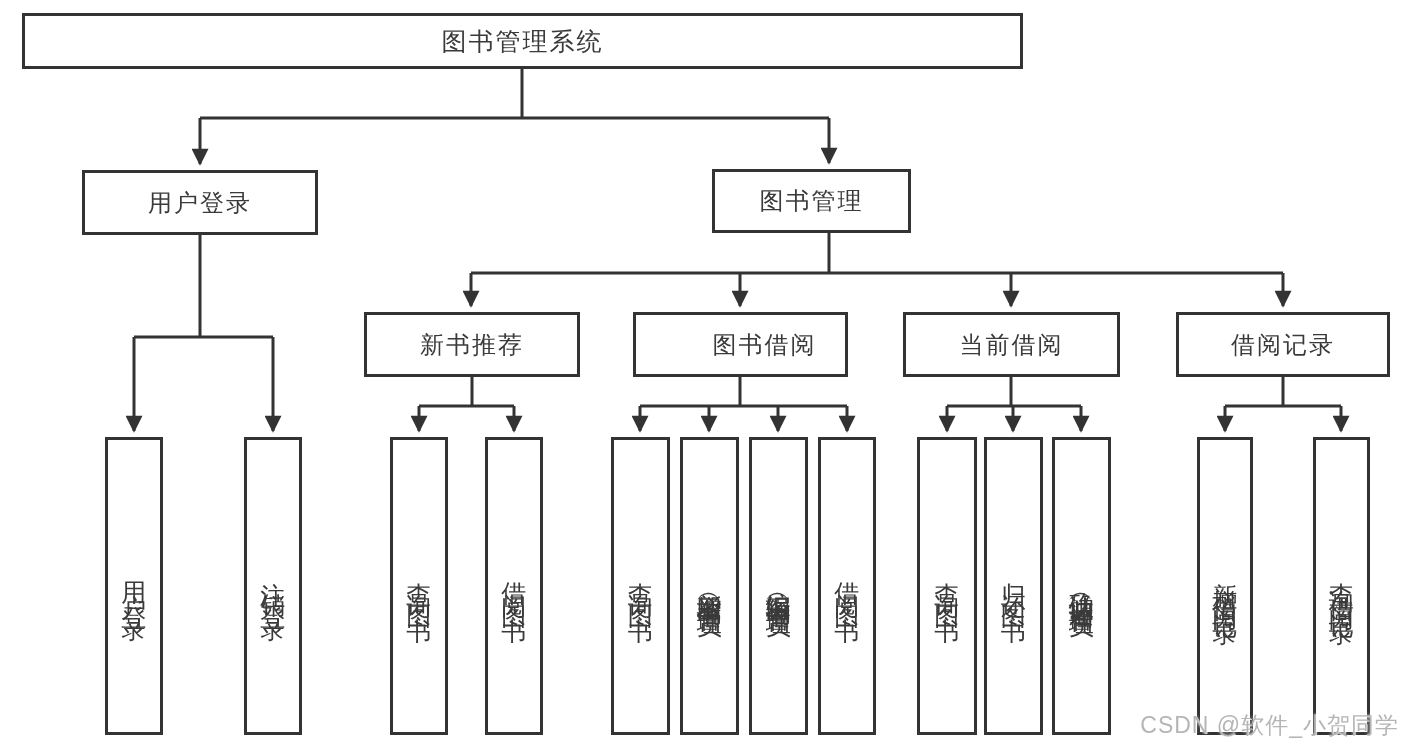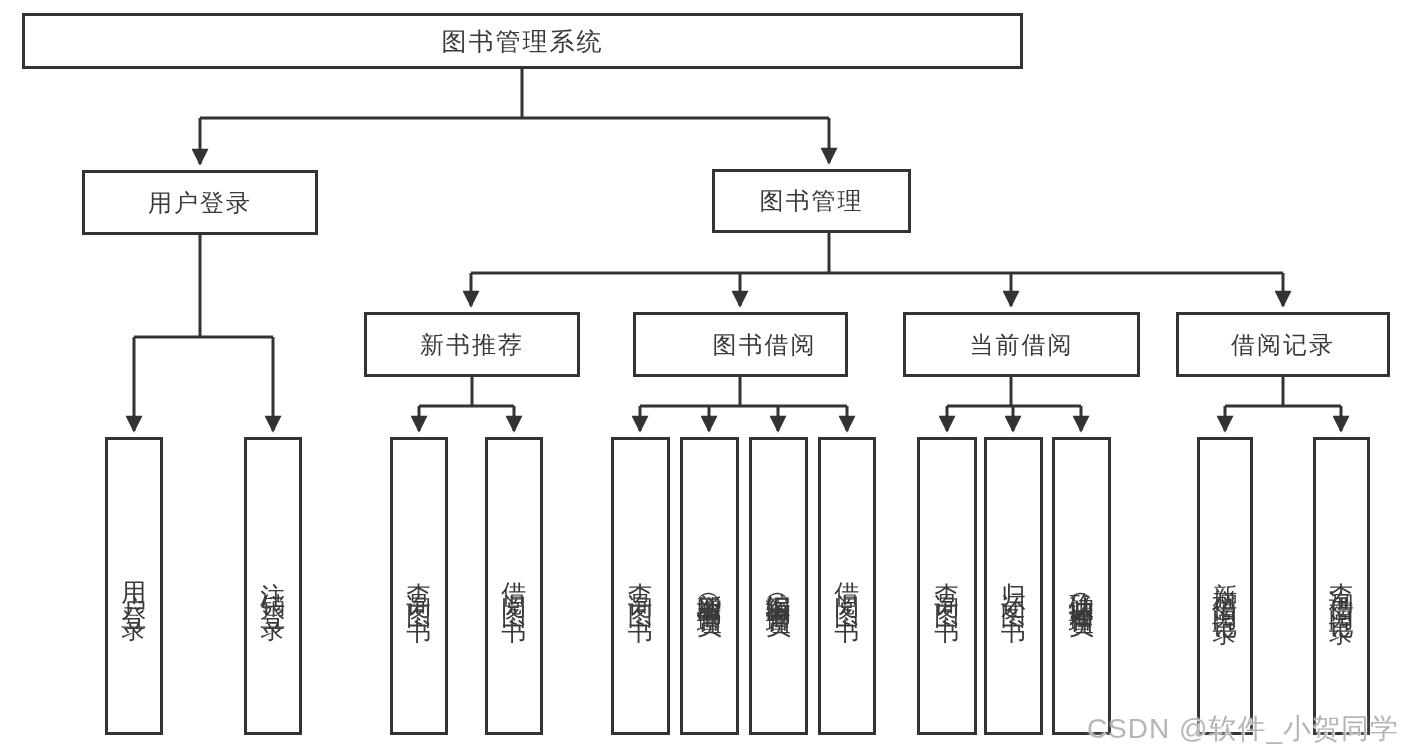--- a/index.html
+++ b/index.html
@@ -29,21 +29,21 @@
     line-height:1.05;
     letter-spacing:12px;
     white-space:nowrap;
   }
   .vbox.long span{letter-spacing:3px;}
   .vbox.med span{letter-spacing:8px;}
   #watermark{
     position:absolute;
     right:6px;top:710px;
     z-index:2;
-    font-size:28px;
+    font-size:23px;
     color:#b5b5b5;
     letter-spacing:1px;
     text-shadow:0 0 3px rgba(255,255,255,0.95), 1px 1px 0 rgba(255,255,255,0.7);
   }
 </style>
 </head>
 <body>
 
 <div id="stage">
 
@@ -97,21 +97,21 @@
     </g>
   </svg>
 
   <div class="node hbox root" style="left:22px;top:13px;width:1001px;height:56px;">图书管理系统</div>
 
   <div class="node hbox" style="left:82px;top:170px;width:236px;height:65px;">用户登录</div>
   <div class="node hbox" style="left:712px;top:169px;width:199px;height:64px;">图书管理</div>
 
   <div class="node hbox" style="left:364px;top:312px;width:216px;height:65px;">新书推荐</div>
   <div class="node hbox" style="left:633px;top:312px;width:215px;height:65px;padding-left:48px;">图书借阅</div>
-  <div class="node hbox" style="left:903px;top:312px;width:237px;height:65px;">当前借阅</div>
+  <div class="node hbox" style="left:903px;top:312px;width:217px;height:65px;">当前借阅</div>
   <div class="node hbox" style="left:1176px;top:312px;width:214px;height:65px;">借阅记录</div>
 
   <div class="node vbox" style="left:105px;top:437px;width:58px;height:298px;">
     <span>用户登录</span>
   </div>
   <div class="node vbox" style="left:244px;top:437px;width:58px;height:298px;">
     <span>注销登录</span>
   </div>
 
   <div class="node vbox" style="left:390px;top:437px;width:58px;height:298px;">

